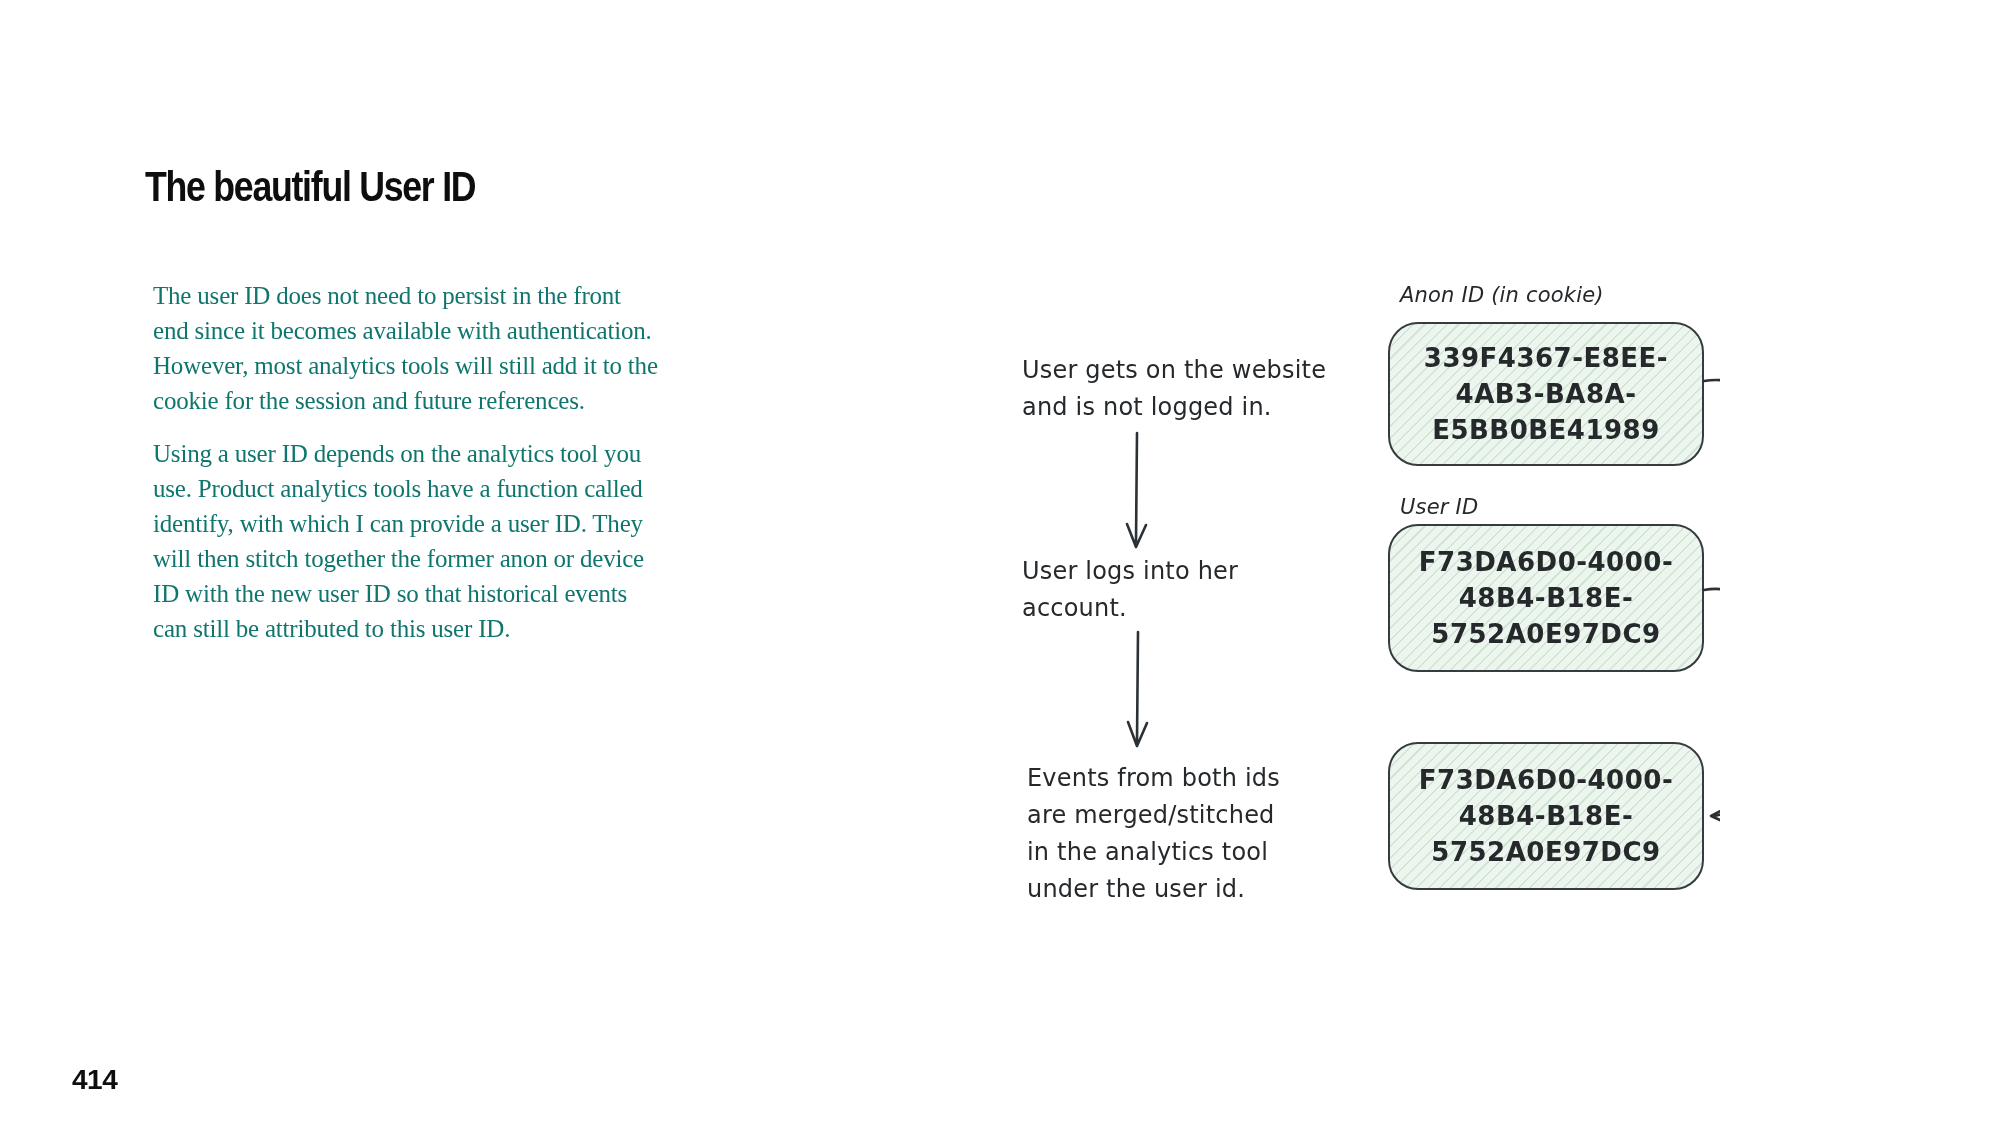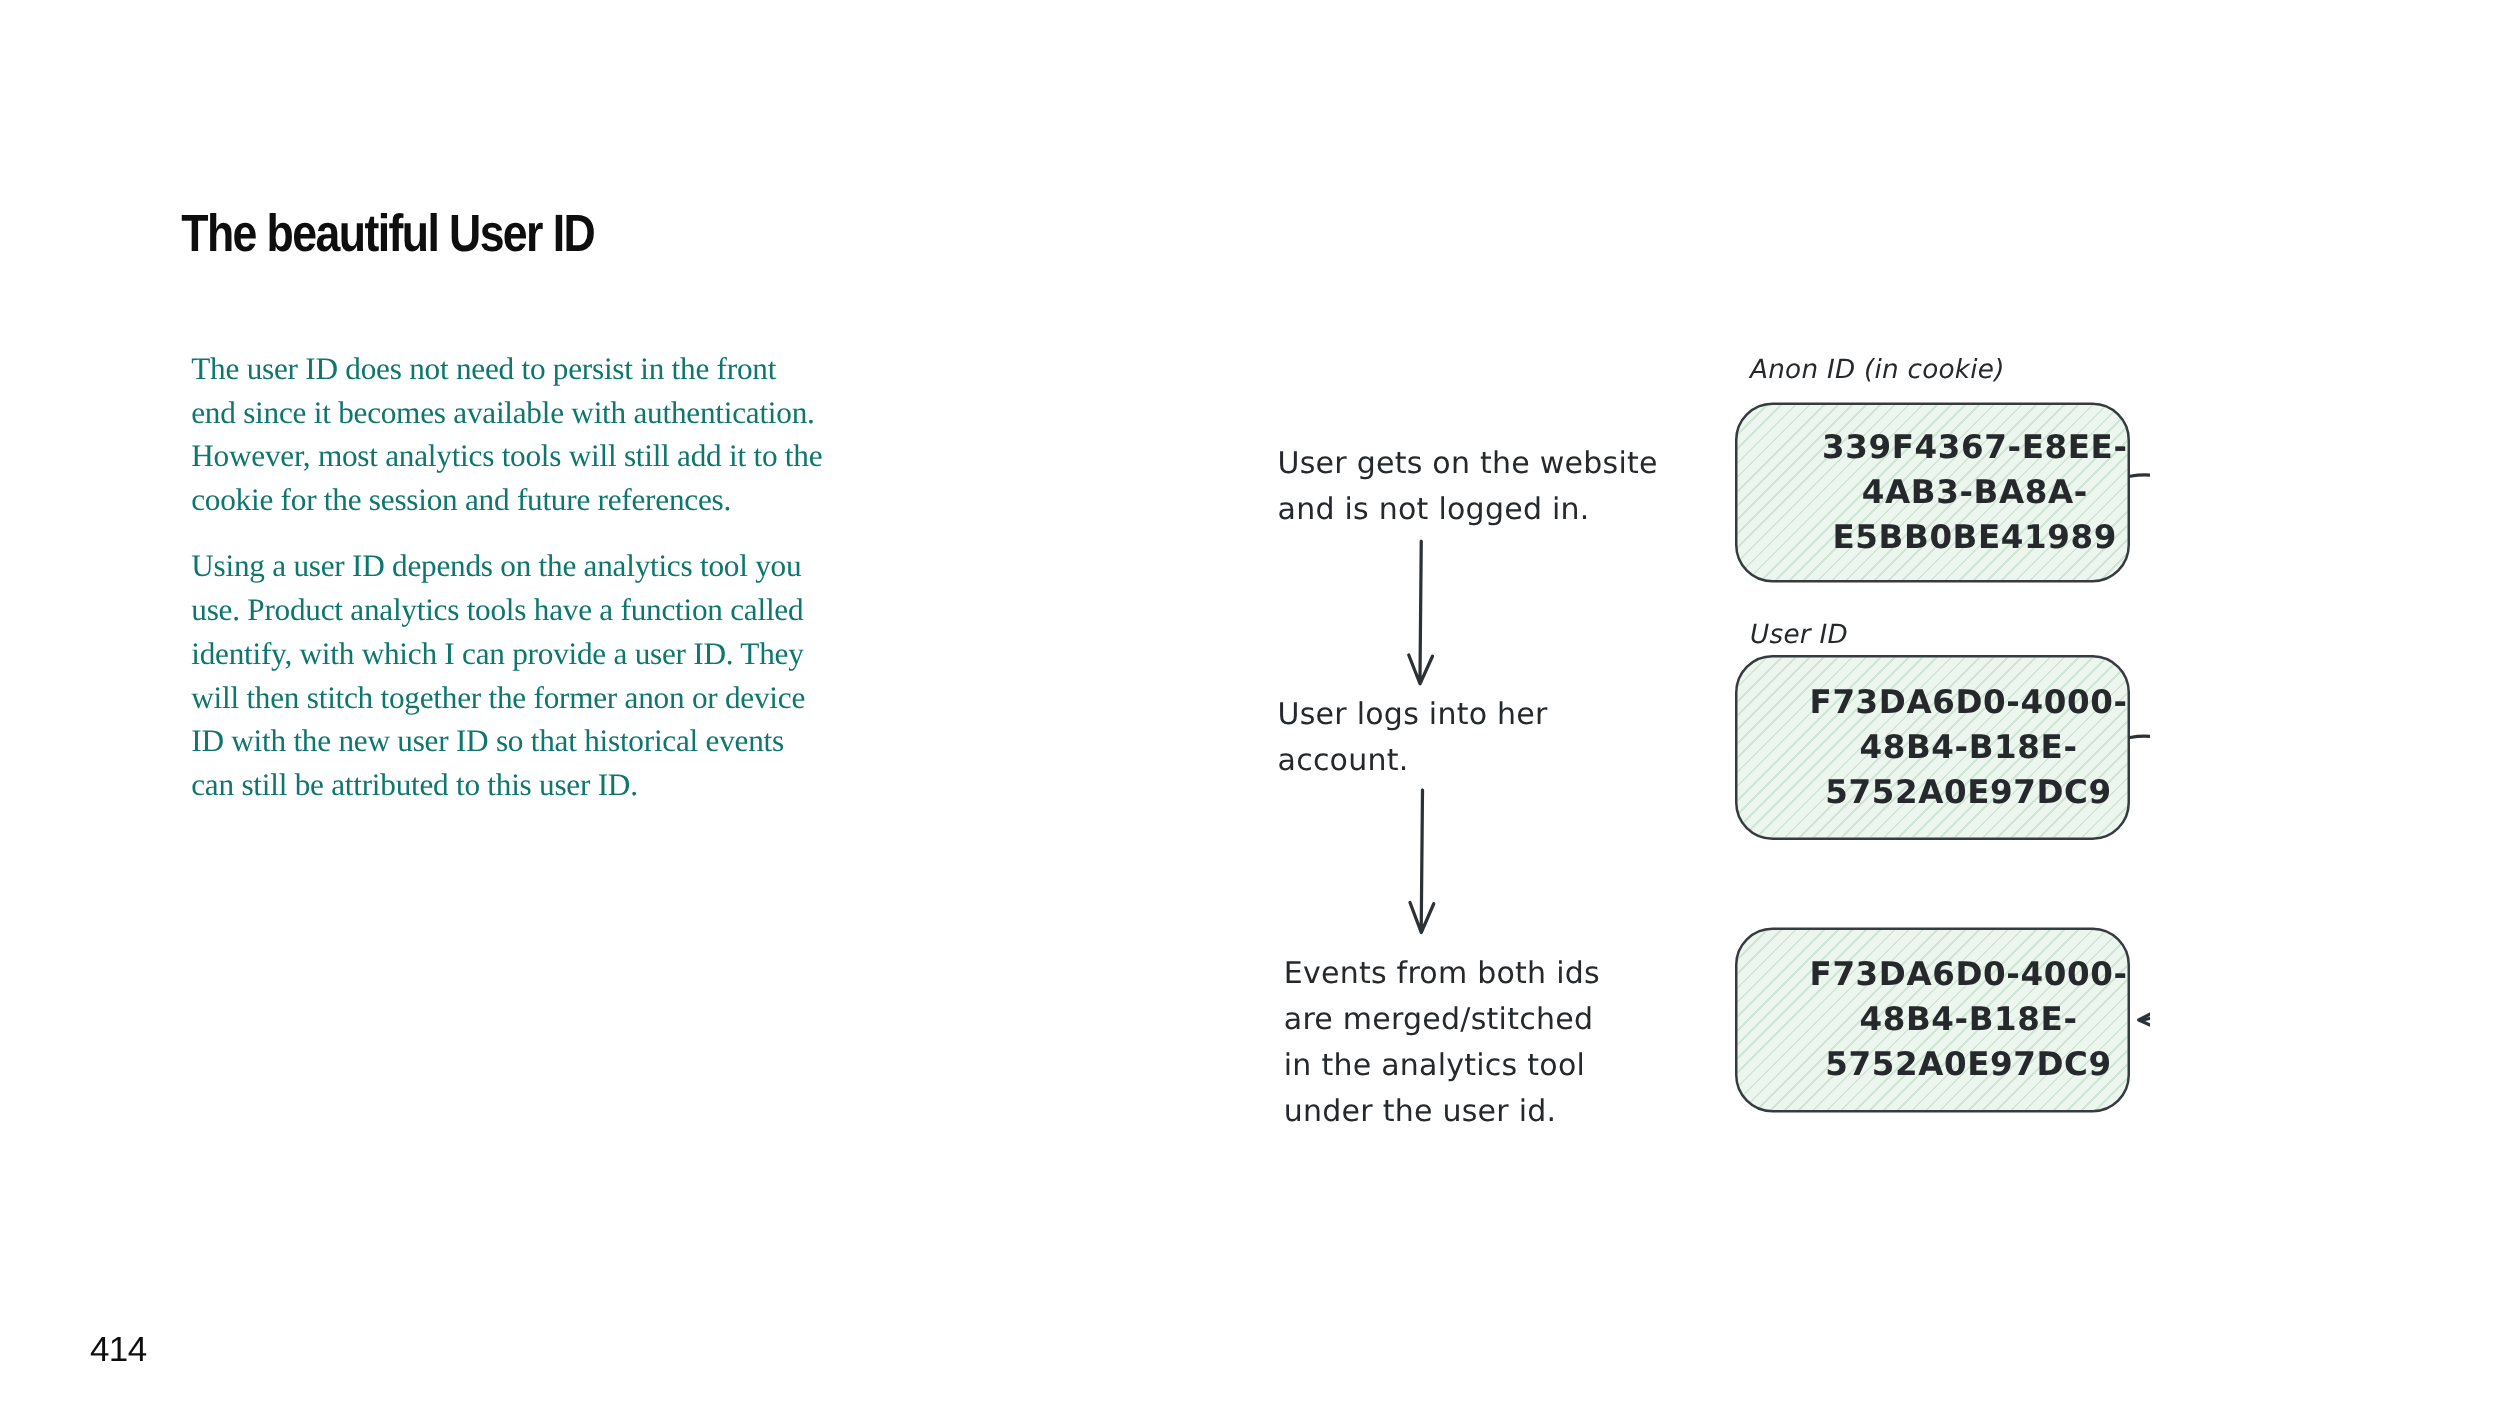--- a/index.html
+++ b/index.html
@@ -44,21 +44,21 @@
   }
   .body-text p {
     margin: 0 0 18px 0;
     white-space: pre-line;
   }
   .page-number {
     position: absolute;
     left: 72px;
     top: 1064px;
     font-family: "Liberation Sans", sans-serif;
-    font-weight: 400;
+    font-weight: 700;
     font-size: 28px;
     letter-spacing: -0.5px;
     color: #0e0e0e;
   }
 
   
   .hand {
     font-family: "DejaVu Sans", sans-serif;
     color: #26292c;
   }
@@ -79,21 +79,21 @@
     background-color: #edf6ee;
     background-image: repeating-linear-gradient(
       135deg,
       rgba(144, 190, 158, 0.30) 0px,
       rgba(144, 190, 158, 0.30) 1.5px,
       transparent 1.5px,
       transparent 8px
     );
     display: flex;
     align-items: center;
-    justify-content: flex-end;
+    justify-content: center;
     text-align: center;
   }
   .id-box .id-text {
     font-weight: 700;
     font-size: 26px;
     line-height: 36px;
     letter-spacing: 0.5px;
     white-space: pre-line;
   }
   .box-anon   { left: 1388px; top: 322px; height: 144px; }

